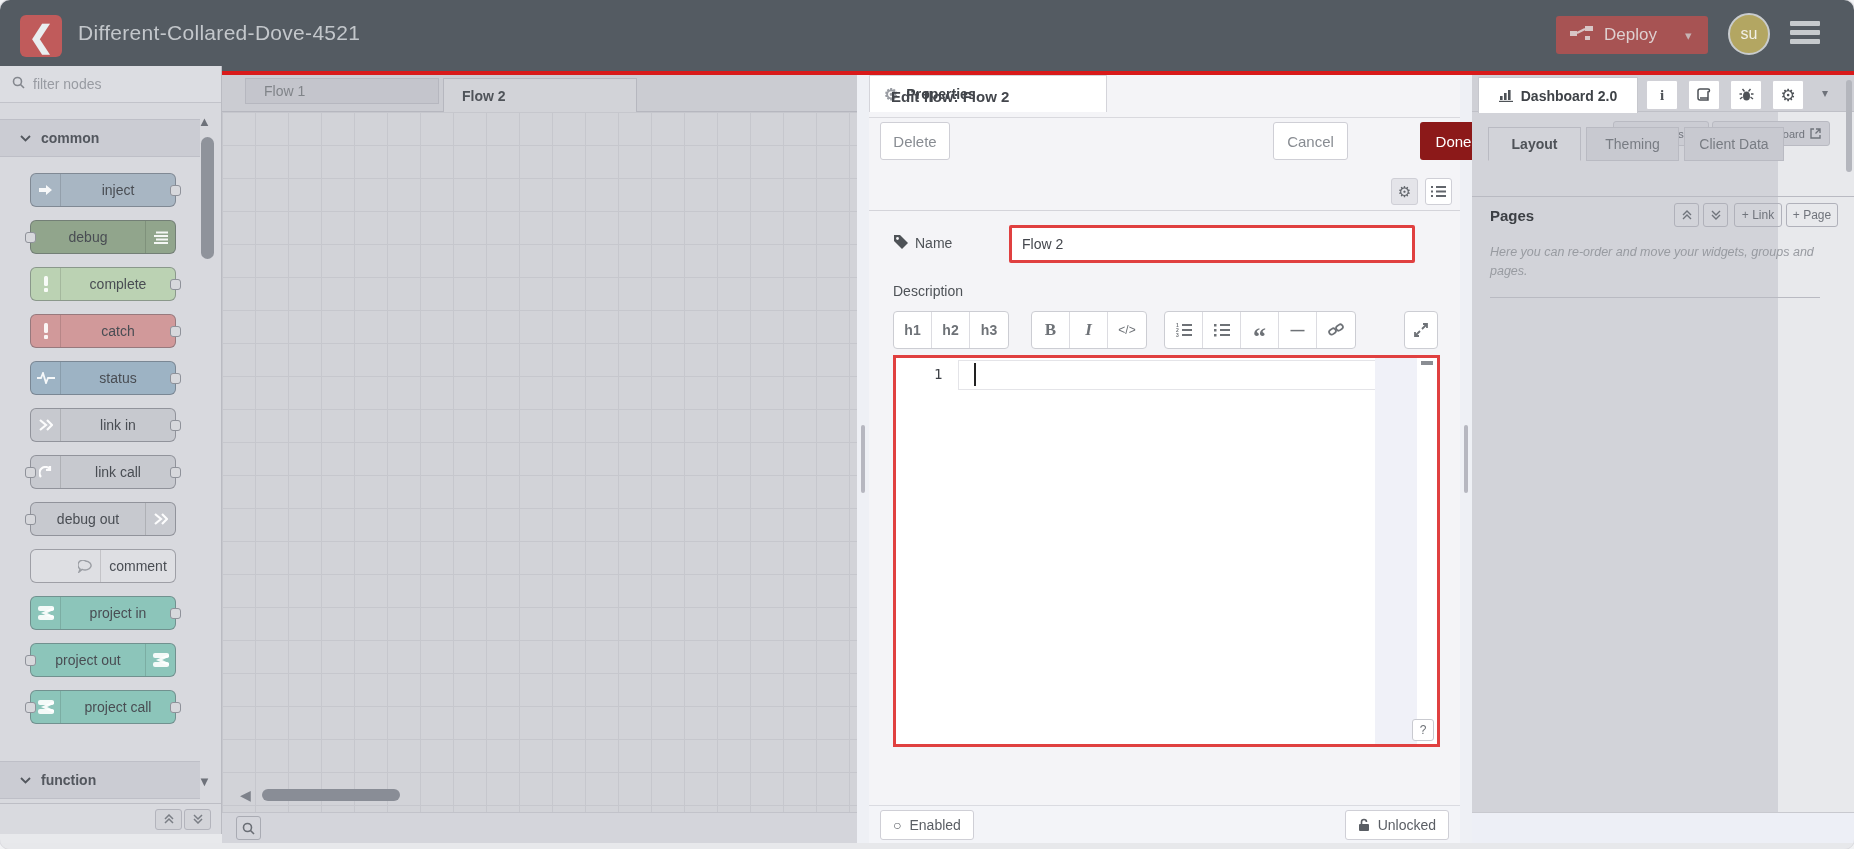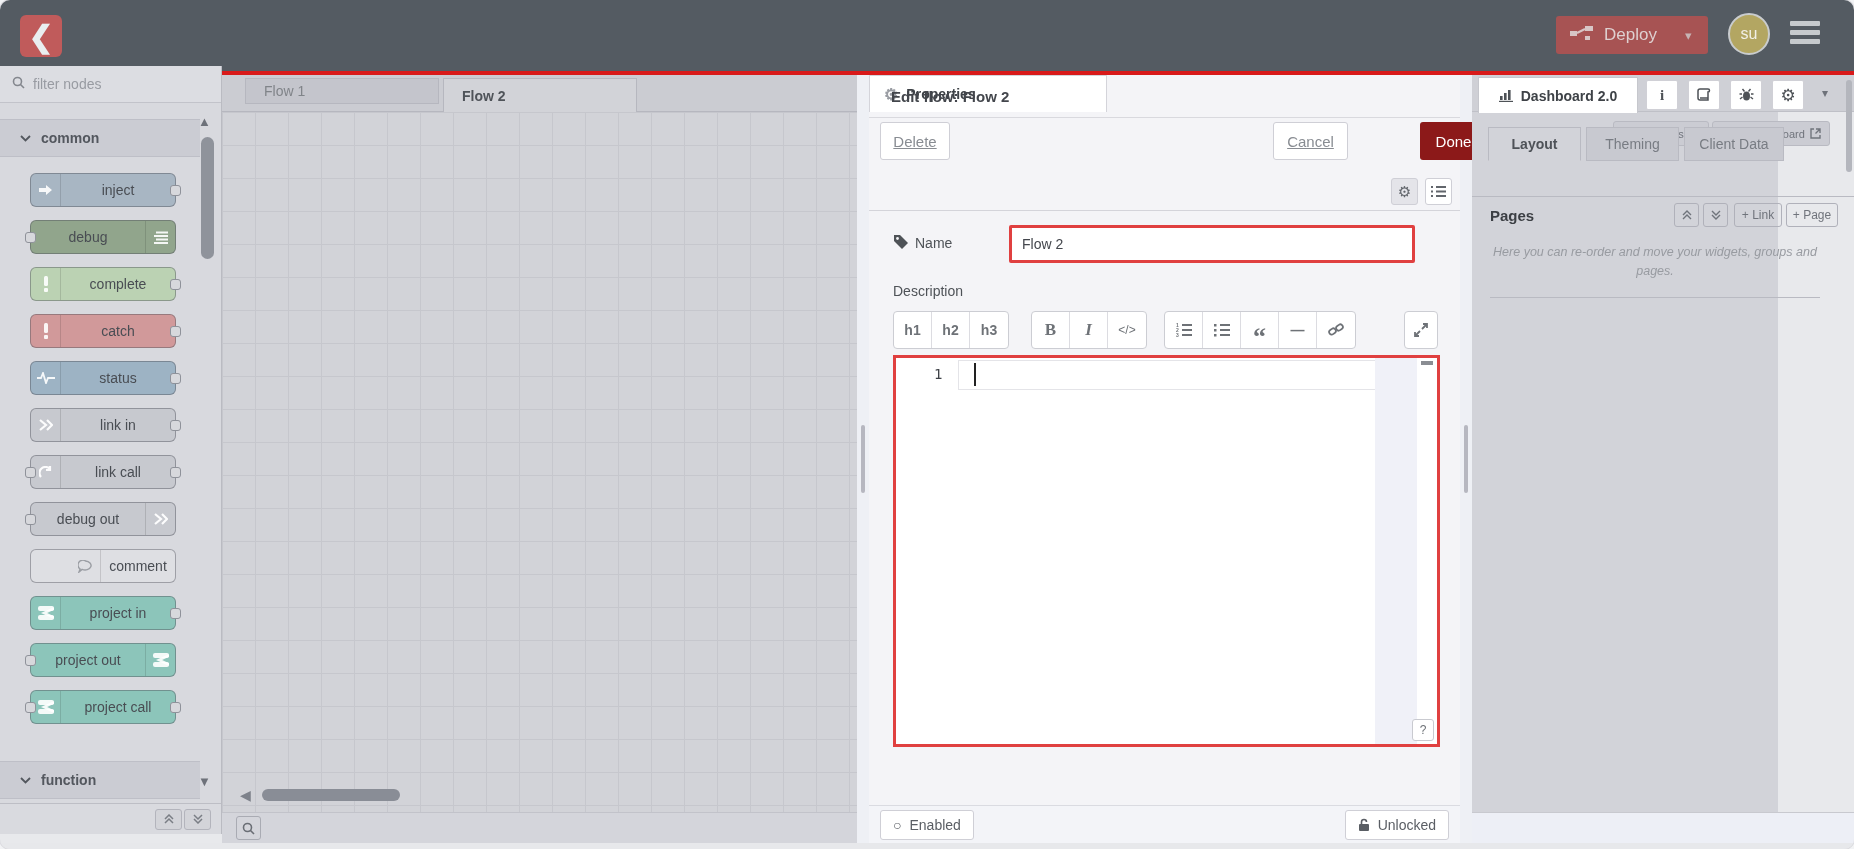--- a/index.html
+++ b/index.html
@@ -75,21 +75,21 @@
   .sep { top:75px; width:12px; height:768px; background:#eef0f5; }
   #sep-left  { left:857px; } #sep-right { left:1460px; }
   .grip { position:absolute; left:4px; top:350px; width:4px; height:68px; background:#b6b7c0; border-radius:2px; }
 
   
   #tray { left:869px; top:75px; width:591px; height:768px; background:#f4f4f7; }
   #tray-header { left:0; top:0; width:591px; height:43px; border-bottom:1px solid #d9d9de;
                  display:flex; align-items:center; padding-left:22px; font-size:15px; font-weight:bold; color:#43464c; }
   .btn { position:absolute; height:38px; border-radius:3px; font-size:15px;
          display:flex; align-items:center; justify-content:center; }
-  .btn.plain { background:#fff; border:1px solid #cfcfd6; color:#888c92;text-decoration:underline; }
+  .btn.plain { background:#fff; border:1px solid #cfcfd6; color:#888c92; }
   #btn-delete { left:11px;  top:47px; width:70px; }
   #btn-cancel { left:404px; top:47px; width:75px; }
   #btn-done   { left:510px; top:47px; width:67px; background:#8c1919; color:#fff;margin-left:41px; }
   #prop-tab { left:3px; top:99px; width:238px; height:37px; background:#fff; border:1px solid #d4d4da; border-bottom:none;
               display:flex; align-items:center; font-size:14px; font-weight:bold; color:#3e4247; z-index:2; }
   #prop-tab .gear { color:#9a9da3; margin:0 8px 0 14px; font-size:16px; }
   #tray-tab-line { left:0; top:135px; width:591px; height:1px; background:#d4d4da; }
   .sq-btn { position:absolute; top:103px; width:27px; height:27px; border:1px solid #cfcfd6; border-radius:3px;
             display:flex; align-items:center; justify-content:center; color:#62666c; }
   #btn-node-gear { left:522px; background:#e4e4e9; font-size:15px; }
@@ -121,21 +121,21 @@
   #ed-scrollmark { position:absolute; right:4px; top:3px; width:12px; height:4px; background:#8a8d93; }
   #ed-help { position:absolute; right:3px; bottom:3px; width:22px; height:22px; background:#fff;
              border:1px solid #c9cad0; border-radius:3px; font-size:12px; color:#6e7277;
              display:flex; align-items:center; justify-content:center; }
   #tray-footer { left:0; top:730px; width:591px; height:38px; background:#f3f4f8; border-top:1px solid #dadbe1; }
   .foot-btn { position:absolute; top:4px; height:30px; background:#fff; border:1px solid #cfcfd6; border-radius:3px;
               display:flex; align-items:center; font-size:14px; color:#5a5e64; padding:0 12px; gap:8px; }
   #btn-enabled { left:11px; } #btn-unlocked { right:11px; }
 
   
-  #sidebar { left:1472px; top:75px; width:306px; height:768px; background:#d2d3d9;text-align:center; }
+  #sidebar { left:1472px; top:75px; width:306px; height:768px; background:#d2d3d9; }
   #sb-tabbar { left:0; top:0; width:382px; height:37px; background:#cfd0d6; border-bottom:1px solid #bfc0c7; }
   #sb-tab-dash { position:absolute; left:6px; top:2px; width:160px; height:36px; background:#fff;
                  border:1px solid #c6c7cd; border-bottom:none; display:flex; align-items:center; justify-content:center;
                  gap:7px; font-size:14px; font-weight:bold; color:#3e4247; }
   .sb-icon-btn { position:absolute; top:5px; width:32px; height:30px; background:#fff; border:1px solid #d0d0d6;
                  border-radius:2px; display:flex; align-items:center; justify-content:center; color:#4e5257; }
   #sb-owner-row { left:0; top:37px; width:382px; height:44px; }
   #sb-owner { position:absolute; left:18px; top:12px; font-size:15px; color:#5a5e66; }
   .sb-sm-btn { position:absolute; top:9px; height:25px; background:#cbccd3; border:1px solid #b9bac2; border-radius:3px;
                font-size:11px; color:#70747c; display:flex; align-items:center; padding:0 8px; gap:5px; }
@@ -157,20 +157,21 @@
   #win-vscroll { left:1846px; top:80px; width:6px; height:92px; background:#b4b6bd; border-radius:3px; }
   #bottom-strip { left:0; top:843px; width:1854px; height:6px; background:#e7e8eb; }
 </style>
 </head>
 <body>
 
 <div id="app">
 
   <div id="header" class="abs">
     <div id="logo" class="abs">❮</div>
+    <div id="app-title" class="abs">Different-Collared-Dove-4521</div>
     <div id="deploy-btn" class="abs">
       <span class="dep-icon">
         <svg width="24" height="16" viewBox="0 0 24 16">
             <rect x="0" y="6" width="7" height="5" fill="#d8c6c6"></rect>
             <rect x="15" y="1" width="8" height="5" fill="#d8c6c6"></rect>
             <rect x="15" y="11" width="5" height="4" fill="#d8c6c6"></rect>
             <path d="M7 8 L15 4" stroke="#d8c6c6" stroke-width="2" fill="none"></path>
           </svg>
       </span>
       <span>Deploy</span>

